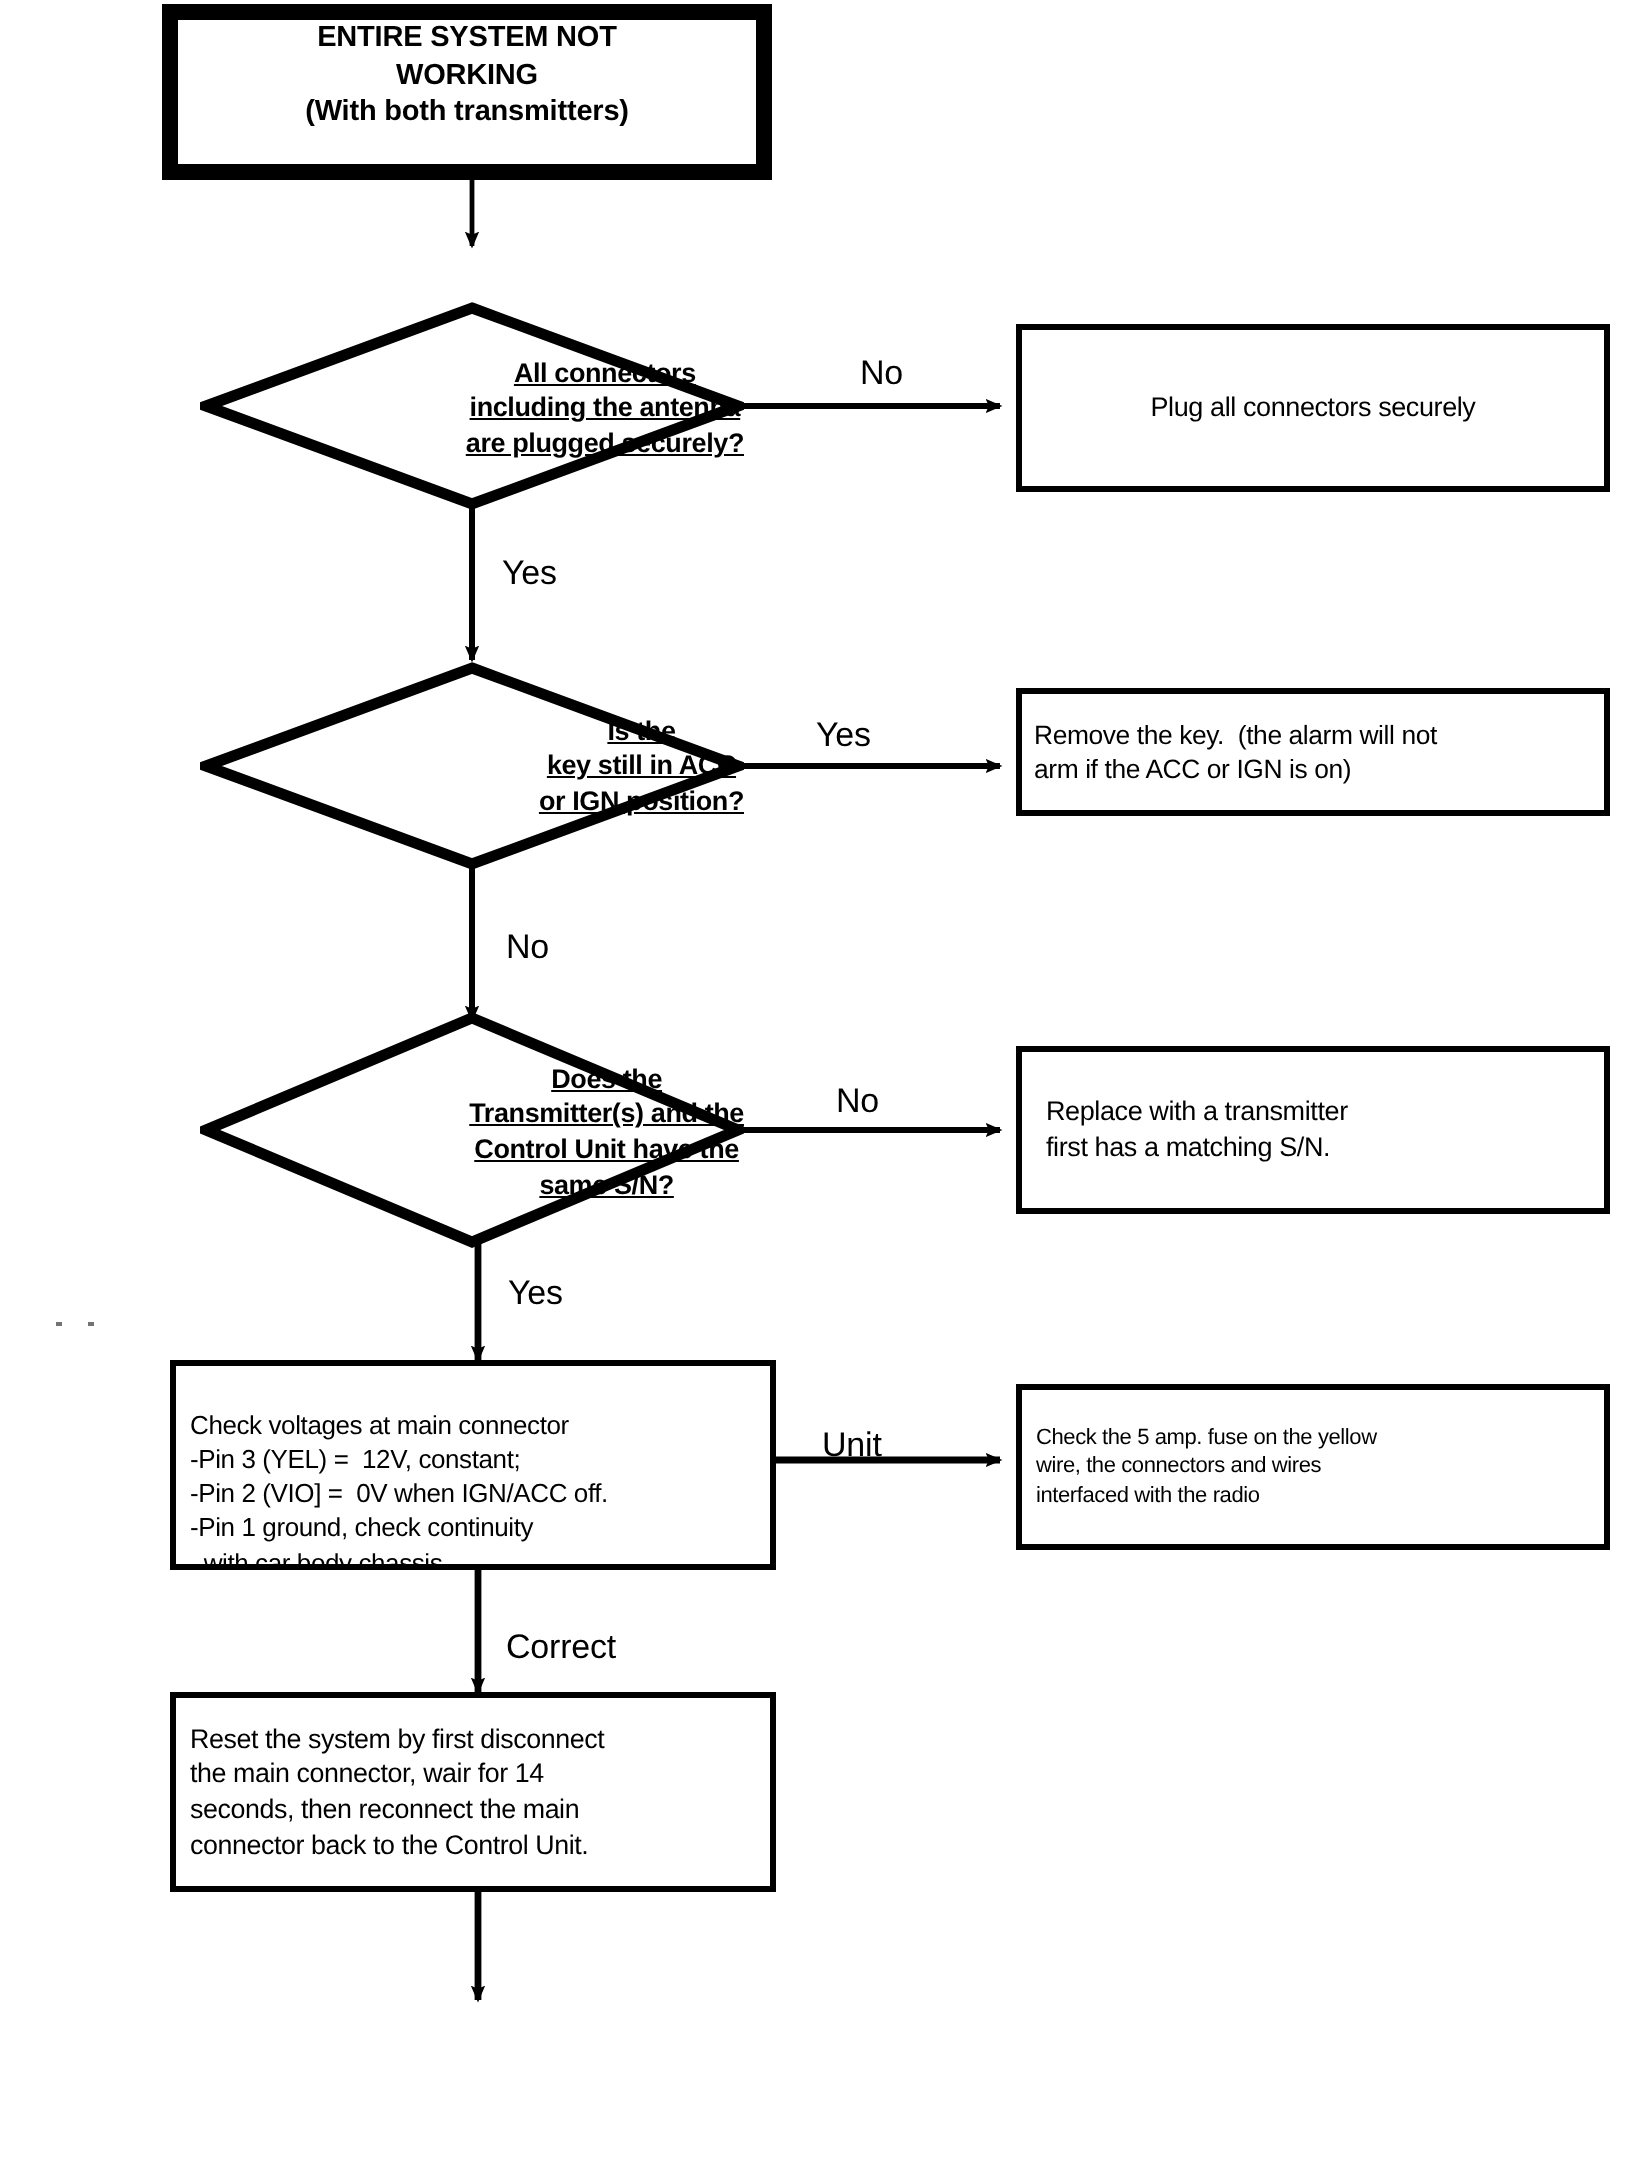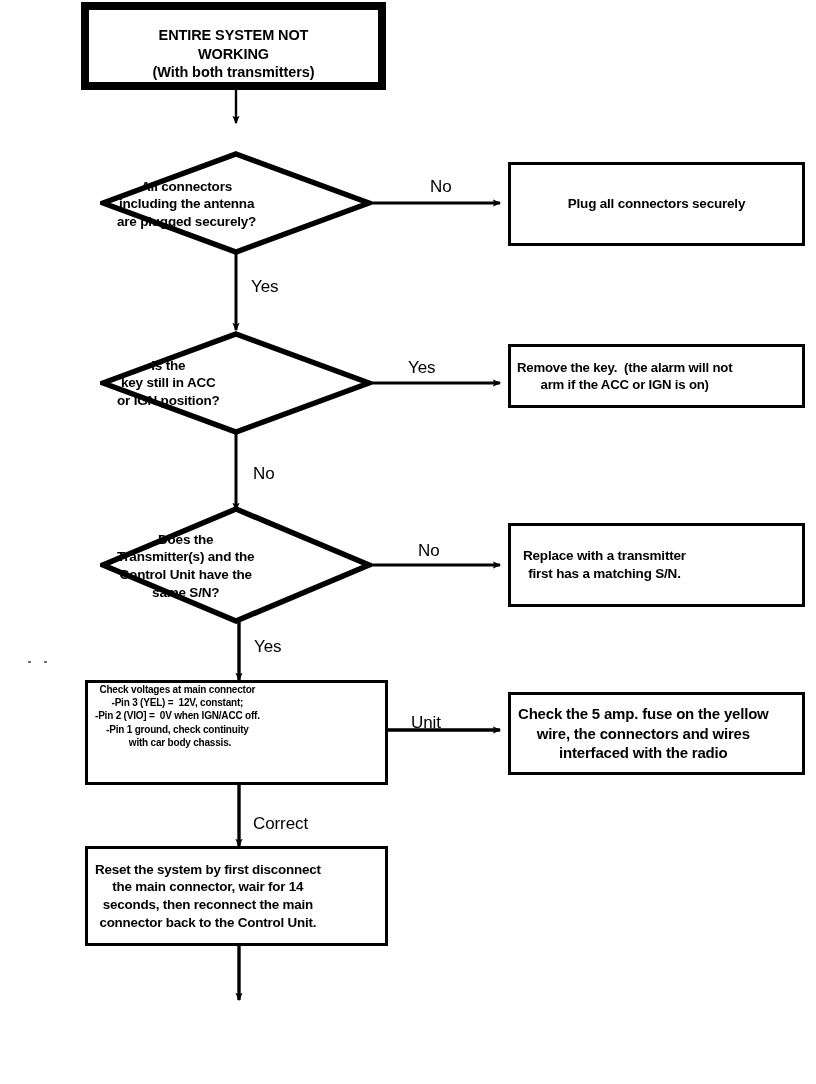--- a/index.html
+++ b/index.html
@@ -24,21 +24,21 @@
   .node {
     position: absolute;
     box-sizing: border-box;
   }
 
   
   .start-box {
     border: 8px solid #000;
     background: #fff;
     display: flex;
-    align-items: flex-end;
+    align-items: flex-start;
     justify-content: center;
   }
   .start-box .txt {
     font-size: 14.5px;
     font-weight: bold;
     line-height: 1.28;
     text-align: center;
     white-space: pre-line;
     letter-spacing: -0.1px;
   }
@@ -46,51 +46,51 @@
   
   .proc-box {
     border: 3px solid #000;
     background: #fff;
     display: flex;
     align-items: center;
   }
   .proc-box.center-h { justify-content: center; }
   .proc-box .txt {
     font-size: 13.5px;
-    font-weight: bold;
+    font-weight: normal;
     line-height: 1.32;
     white-space: pre;
     letter-spacing: -0.2px;
-    text-align: center;
   }
 
   
   .clip-host { overflow: hidden; }
   .overflow-txt { white-space: pre; }
 
   
   .diamond-wrap {
     position: absolute;
   }
   .diamond-wrap svg {
     position: absolute;
     left: 0;
     top: 0;
     display: block;
   }
   .diamond-label {
     position: absolute;
-    left: 17px;
+    left: 0;
     top: 0;
     width: 100%;
     height: 100%;
     display: flex;
     align-items: center;
-    justify-content: flex-start;
+    justify-content: flex-end;
     pointer-events: none;
+    text-decoration: underline;
   }
   .diamond-label .txt {
     font-size: 13.5px;
     font-weight: bold;
     line-height: 1.3;
     text-align: center;
     white-space: pre-line;
     letter-spacing: -0.2px;
   }
 
@@ -201,29 +201,29 @@
 same S/N?</div>
     </div>
   </div>
 
   <div class="node proc-box" style="left:508px;top:523px;width:297px;height:84px;">
     <div class="txt" style="margin-left:12px;">Replace with a transmitter
 first has a matching S/N.</div>
   </div>
 
   <div class="node proc-box clip-host" style="left:85px;top:680px;width:303px;height:105px;align-items:flex-start;">
-    <div class="txt overflow-txt" style="margin-left:7px;margin-top:0;font-size:10px;">Check voltages at main connector
+    <div class="txt overflow-txt" style="margin-left:7px;margin-top:21px;font-size:13px;">Check voltages at main connector
 -Pin 3 (YEL) =  12V, constant;
 -Pin 2 (VIO] =  0V when IGN/ACC off.
 -Pin 1 ground, check continuity
   with car body chassis.</div>
   </div>
 
   <div class="node proc-box clip-host" style="left:508px;top:692px;width:297px;height:83px;">
-    <div class="txt overflow-txt" style="margin-left:7px;font-size:15px;">Check the 5 amp. fuse on the yellow
+    <div class="txt overflow-txt" style="margin-left:7px;font-size:11px;">Check the 5 amp. fuse on the yellow
 wire, the connectors and wires
 interfaced with the radio</div>
   </div>
 
   <div class="node proc-box clip-host" style="left:85px;top:846px;width:303px;height:100px;">
     <div class="txt overflow-txt" style="margin-left:7px;font-size:13.4px;">Reset the system by first disconnect
 the main connector, wair for 14
 seconds, then reconnect the main
 connector back to the Control Unit.</div>
   </div>

